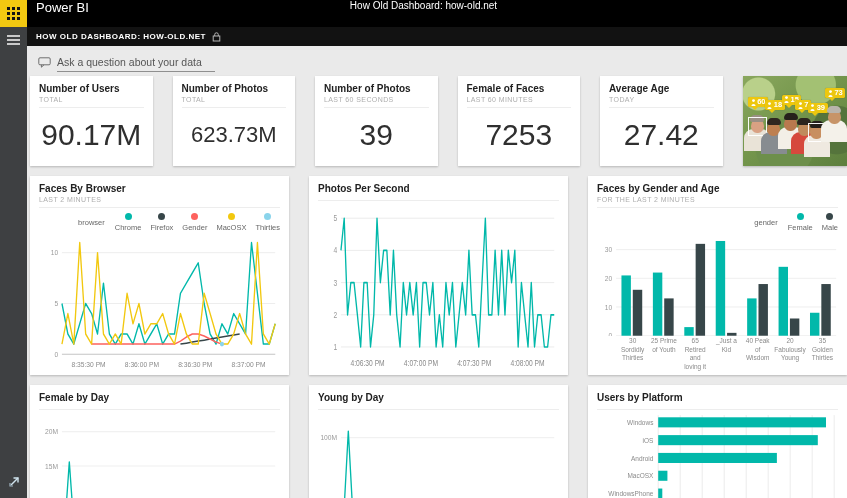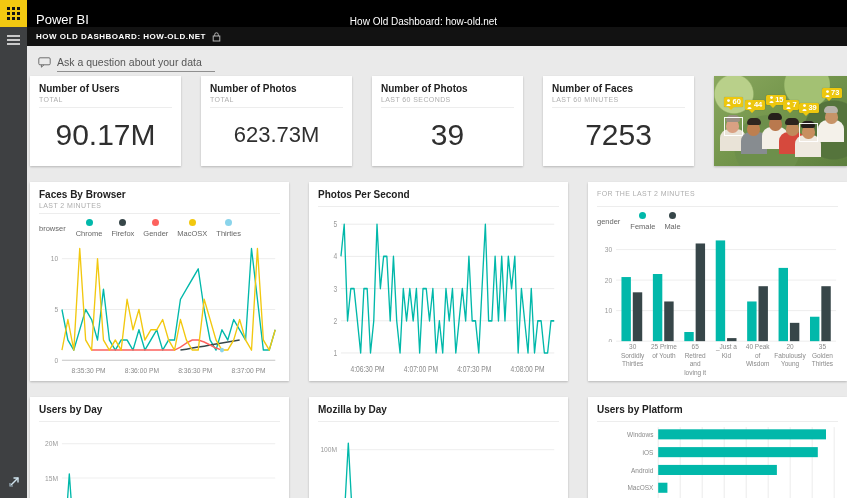--- a/index.html
+++ b/index.html
@@ -3,21 +3,21 @@
 <meta charset="utf-8">
 <style>
   html,body{margin:0;padding:0;}
   body{
     width:847px;height:498px;overflow:hidden;position:relative;
     background:#eaeaea;font-family:"Liberation Sans",sans-serif;
     -webkit-font-smoothing:antialiased;
   }
   
   .topbar{position:absolute;left:0;top:0;width:847px;height:27px;background:#000;
-    display:flex;align-items:flex-end;z-index:40;}
+    display:flex;align-items:flex-start;z-index:40;}
   .waffle{width:27px;height:27px;background:#F2C811;display:flex;align-items:center;
     justify-content:center;cursor:pointer;flex:0 0 27px;}
   .waffle-grid{display:grid;grid-template-columns:repeat(3,3px);grid-gap:2px;}
   .waffle-grid i{width:3px;height:3px;background:#141414;display:block;}
   .app-title{color:#fff;font-size:13px;margin-left:9px;font-weight:400;}
   .page-title{position:absolute;left:0;right:0;text-align:center;color:#fff;
     font-size:10px;pointer-events:none;}
   .crumbbar{position:absolute;left:27px;top:27px;width:820px;height:19px;background:#121212;
     display:flex;align-items:center;padding-left:9px;box-sizing:border-box;z-index:30;}
   .crumb{color:#fff;font-size:8px;font-weight:bold;letter-spacing:.5px;}
@@ -28,34 +28,34 @@
   .hamburger i{display:block;height:1.5px;background:#c9c9c9;margin:2.5px 0;}
   .expand{position:absolute;left:7px;bottom:9px;cursor:pointer;}
   
   .content{position:absolute;left:27px;top:46px;width:820px;height:452px;
     background:#eaeaea;box-sizing:border-box;padding:4px 0 16px 3px;}
   .qna{display:flex;align-items:flex-end;height:22px;margin:0 0 4px 8px;}
   .qna svg{margin:0 6px 4px 0;}
   .qna input{border:none;outline:none;background:transparent;border-bottom:1px solid #8f8f8f;
     width:158px;font-size:10.5px;color:#444;padding:2px 0 3px 0;font-family:inherit;}
   .qna input::placeholder{color:#555;opacity:1;}
-  .row{display:flex;gap:20px;margin:0 0 16px 0;}
+  .row{display:flex;gap:20px;margin:0 0 10px 0;}
   .tile{background:#fff;box-shadow:0 1px 2px rgba(0,0,0,.22);box-sizing:border-box;
     padding:7px 9px 4px;display:flex;flex-direction:column;position:relative;cursor:pointer;}
   .kpi-row .tile{flex:1 1 0;height:90px;}
   .chart-row .tile{flex:1 1 0;height:199px;}
   .row3 .tile{height:190px;}
   .tile-head{border-bottom:1px solid #ededed;padding-bottom:4px;min-height:13px;}
   .tile-title{font-size:10px;font-weight:bold;color:#212121;line-height:1.15;}
   .tile-sub{font-size:7px;color:#aeaeae;letter-spacing:.4px;margin-top:1px;text-transform:uppercase;}
   .kpi-value{flex:1;display:flex;align-items:center;justify-content:center;
     font-size:30px;font-weight:100;color:#2f2f2f;letter-spacing:0;}
   .kpi-value.long{font-size:22px;}
   .legend{display:flex;align-items:center;gap:9px;font-size:7.5px;color:#666;
-    margin:5px 0 0 0;flex-wrap:nowrap;white-space:nowrap;}
+    margin:5px 0 0 0;flex-wrap:nowrap;white-space:nowrap;justify-content:flex-end;}
   .legend .lt{color:#666;margin-right:1px;}
   .legend-item{display:flex;align-items:center;gap:3px;flex-direction:column;}
   .dot{width:7px;height:7px;border-radius:50%;flex:0 0 7px;}
   .chart-body{flex:1;position:relative;margin-top:2px;display:flex;flex-direction:column;}
   .chart-body svg{width:100%;display:block;flex:1;}
   .bar-labels{display:flex;margin-left:20px;margin-top:1px;}
   .bar-labels span{flex:1 1 0;text-align:center;font-size:6.5px;color:#8a8a8a;
     line-height:1.3;padding:0 1px;word-wrap:break-word;}
   
   .photo-tile{padding:0;overflow:hidden;
@@ -143,24 +143,31 @@
       </div>
       <div class="tile">
         <div class="tile-head">
           <div class="tile-title">Number of Photos</div>
           <div class="tile-sub">LAST 60 SECONDS</div>
         </div>
         <div class="kpi-value">39</div>
       </div>
       <div class="tile">
         <div class="tile-head">
-          <div class="tile-title">Number of Faces</div>
+          <div class="tile-title">Female of Faces</div>
           <div class="tile-sub">LAST 60 MINUTES</div>
         </div>
         <div class="kpi-value">7253</div>
+      </div>
+      <div class="tile">
+        <div class="tile-head">
+          <div class="tile-title">Average Age</div>
+          <div class="tile-sub">TODAY</div>
+        </div>
+        <div class="kpi-value">27.42</div>
       </div>
       <div class="tile photo-tile">
         <div class="p-body" style="left: calc(14% - 13px); top: calc(48% + 10px); background: rgb(233, 227, 215);"></div>
         <div class="p-face" style="left: calc(14% - 6.5px); top: 48%; background: rgb(217, 161, 131);"></div>
         <div class="p-hair" style="left: calc(14% - 7px); top: calc(48% - 4px); background: rgb(154, 143, 132);"></div>
         <div class="face-box" style="left: calc(14% - 9px); top: calc(48% - 2px);"></div>
         <div class="age-tag" style="left: calc(14% - 9px); top: calc(48% - 22px);">
           <svg width="5" height="7" viewBox="0 0 5 7">
       <circle cx="2.5" cy="1.6" r="1.4" fill="#fff"></circle>
             <path d="M0.4 7 a2.1 2.1 0 0 1 4.2 0 Z" fill="#fff"></path>
@@ -168,21 +175,21 @@
     <span>60</span>
         </div>
         <div class="p-body" style="left: calc(30% - 13px); top: calc(51% + 10px); background: rgb(135, 140, 144);"></div>
         <div class="p-face" style="left: calc(30% - 6.5px); top: 51%; background: rgb(189, 127, 80);"></div>
         <div class="p-hair" style="left: calc(30% - 7px); top: calc(51% - 4px); background: rgb(46, 38, 32);"></div>
         <div class="age-tag" style="left: calc(30% - 9px); top: calc(51% - 22px);">
           <svg width="5" height="7" viewBox="0 0 5 7">
       <circle cx="2.5" cy="1.6" r="1.4" fill="#fff"></circle>
             <path d="M0.4 7 a2.1 2.1 0 0 1 4.2 0 Z" fill="#fff"></path>
           </svg>
-    <span>44</span>
+    <span>18</span>
         </div>
         <div class="p-body" style="left: calc(46% - 13px); top: calc(45% + 10px); background: rgb(243, 239, 231);"></div>
         <div class="p-face" style="left: calc(46% - 6.5px); top: 45%; background: rgb(185, 121, 78);"></div>
         <div class="p-hair" style="left: calc(46% - 7px); top: calc(45% - 4px); background: rgb(38, 32, 27);"></div>
         <div class="age-tag" style="left: calc(46% - 9px); top: calc(45% - 22px);">
           <svg width="5" height="7" viewBox="0 0 5 7">
       <circle cx="2.5" cy="1.6" r="1.4" fill="#fff"></circle>
             <path d="M0.4 7 a2.1 2.1 0 0 1 4.2 0 Z" fill="#fff"></path>
           </svg>
     <span>15</span>
@@ -289,20 +296,21 @@
             <text x="51.875" y="136" text-anchor="middle" font-size="7" fill="#8a8a8a">4:06:30 PM</text>
             <text x="107.625" y="136" text-anchor="middle" font-size="7" fill="#8a8a8a">4:07:00 PM</text>
             <text x="163.375" y="136" text-anchor="middle" font-size="7" fill="#8a8a8a">4:07:30 PM</text>
             <text x="219.125" y="136" text-anchor="middle" font-size="7" fill="#8a8a8a">4:08:00 PM</text>
             <polyline points="24.0,39.5 27.4,12.7 30.9,93.2 34.3,66.3 37.7,66.3 41.2,93.2 44.6,120.0 48.0,66.3 51.4,66.3 54.9,120.0 58.3,93.2 61.7,12.7 65.2,66.3 68.6,39.5 72.0,39.5 75.5,93.2 78.9,39.5 82.3,93.2 85.8,120.0 89.2,66.3 92.6,93.2 96.0,66.3 99.5,93.2 102.9,66.3 106.3,120.0 109.8,66.3 113.2,66.3 116.6,93.2 120.1,66.3 123.5,120.0 126.9,93.2 130.4,120.0 133.8,66.3 137.2,93.2 140.6,66.3 144.1,120.0 147.5,93.2 150.9,66.3 154.4,93.2 157.8,39.5 161.2,93.2 164.7,93.2 168.1,120.0 171.5,66.3 175.0,12.7 178.4,93.2 181.8,93.2 185.2,39.5 188.7,93.2 192.1,39.5 195.5,93.2 199.0,39.5 202.4,66.3 205.8,39.5 209.3,120.0 212.7,66.3 216.1,93.2 219.6,120.0 223.0,66.3 226.4,120.0 229.8,93.2 233.3,93.2 236.7,120.0 240.1,120.0 243.6,93.2 247.0,93.2" fill="none" stroke="#01B8AA" stroke-width="1.4" stroke-linejoin="round"></polyline>
           </svg>
         </div>
       </div>
       <div class="tile chart-tile">
         <div class="tile-head">
+          <div class="tile-title">Faces by Gender and Age</div>
           <div class="tile-sub">FOR THE LAST 2 MINUTES</div>
         </div>
         <div class="legend">
           <div class="lt">gender</div>
           <div class="legend-item">
             <div class="dot" style="background: rgb(1, 184, 170);"></div>
             <span>Female</span>
           </div>
           <div class="legend-item">
             <div class="dot" style="background: rgb(55, 70, 73);"></div>
@@ -342,39 +350,39 @@
             <span>40 Peak of Wisdom</span>
             <span>20 Fabulously Young</span>
             <span>35 Golden Thirties</span>
           </div>
         </div>
       </div>
     </div>
   <div class="row chart-row row3" id="row3">
       <div class="tile chart-tile">
         <div class="tile-head">
-          <div class="tile-title">Users by Day</div>
+          <div class="tile-title">Female by Day</div>
         </div>
         <div class="chart-body">
           <svg viewBox="0 0 252 160" preserveAspectRatio="none">
             <line x1="24" x2="247" y1="123.45454545454545" y2="123.45454545454545" stroke="#e6e6e6" stroke-width="0.7"></line>
             <text x="20" y="125.95454545454545" text-anchor="end" font-size="7" fill="#9a9a9a">5M</text>
             <line x1="24" x2="247" y1="88.9090909090909" y2="88.9090909090909" stroke="#e6e6e6" stroke-width="0.7"></line>
             <text x="20" y="91.4090909090909" text-anchor="end" font-size="7" fill="#9a9a9a">10M</text>
             <line x1="24" x2="247" y1="54.363636363636374" y2="54.363636363636374" stroke="#e6e6e6" stroke-width="0.7"></line>
             <text x="20" y="56.863636363636374" text-anchor="end" font-size="7" fill="#9a9a9a">15M</text>
             <line x1="24" x2="247" y1="19.818181818181824" y2="19.818181818181824" stroke="#e6e6e6" stroke-width="0.7"></line>
             <text x="20" y="22.318181818181824" text-anchor="end" font-size="7" fill="#9a9a9a">20M</text>
             <polyline points="24.0,155.9 31.7,50.2 39.4,154.5 47.1,156.3 54.8,156.6 62.4,157.0 70.1,157.2 77.8,157.3 85.5,157.3 93.2,157.3 100.9,157.3 108.6,157.3 116.3,157.3 124.0,157.3 131.7,157.3 139.3,157.3 147.0,157.3 154.7,157.3 162.4,157.3 170.1,157.3 177.8,157.3 185.5,157.3 193.2,157.3 200.9,157.3 208.6,157.3 216.2,157.3 223.9,157.3 231.6,157.3 239.3,157.3 247.0,157.3" fill="none" stroke="#01B8AA" stroke-width="1.4" stroke-linejoin="round"></polyline>
           </svg>
         </div>
       </div>
       <div class="tile chart-tile">
         <div class="tile-head">
-          <div class="tile-title">Mozilla by Day</div>
+          <div class="tile-title">Young by Day</div>
         </div>
         <div class="chart-body">
           <svg viewBox="0 0 252 160" preserveAspectRatio="none">
             <line x1="24" x2="247" y1="91.91304347826087" y2="91.91304347826087" stroke="#e6e6e6" stroke-width="0.7"></line>
             <text x="20" y="94.41304347826087" text-anchor="end" font-size="7" fill="#9a9a9a">50M</text>
             <line x1="24" x2="247" y1="25.826086956521742" y2="25.826086956521742" stroke="#e6e6e6" stroke-width="0.7"></line>
             <text x="20" y="28.326086956521742" text-anchor="end" font-size="7" fill="#9a9a9a">100M</text>
             <polyline points="24.0,156.0 31.7,19.2 39.4,155.4 47.1,156.7 54.8,156.9 62.4,157.2 70.1,157.3 77.8,157.3 85.5,157.3 93.2,157.3 100.9,157.3 108.6,157.3 116.3,157.3 124.0,157.3 131.7,157.3 139.3,157.3 147.0,157.3 154.7,157.3 162.4,157.3 170.1,157.3 177.8,157.3 185.5,157.3 193.2,157.3 200.9,157.3 208.6,157.3 216.2,157.3 223.9,157.3 231.6,157.3 239.3,157.3 247.0,157.3" fill="none" stroke="#01B8AA" stroke-width="1.4" stroke-linejoin="round"></polyline>
           </svg>
         </div>

